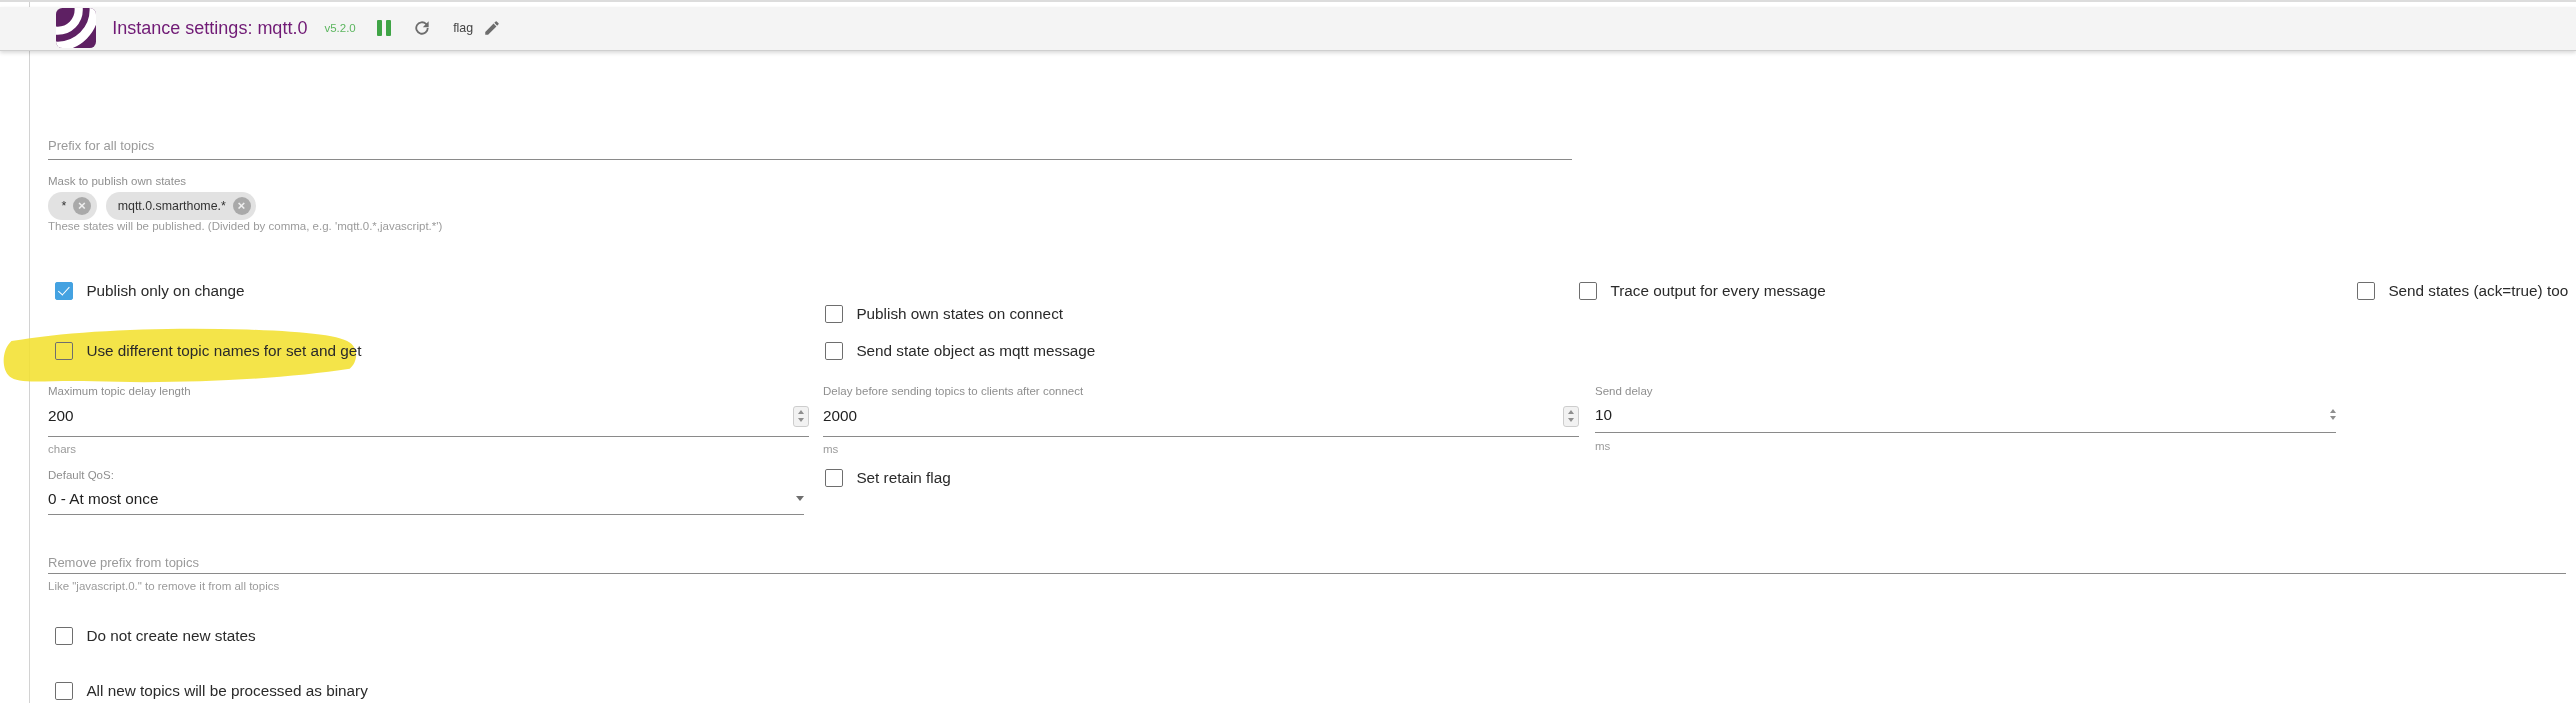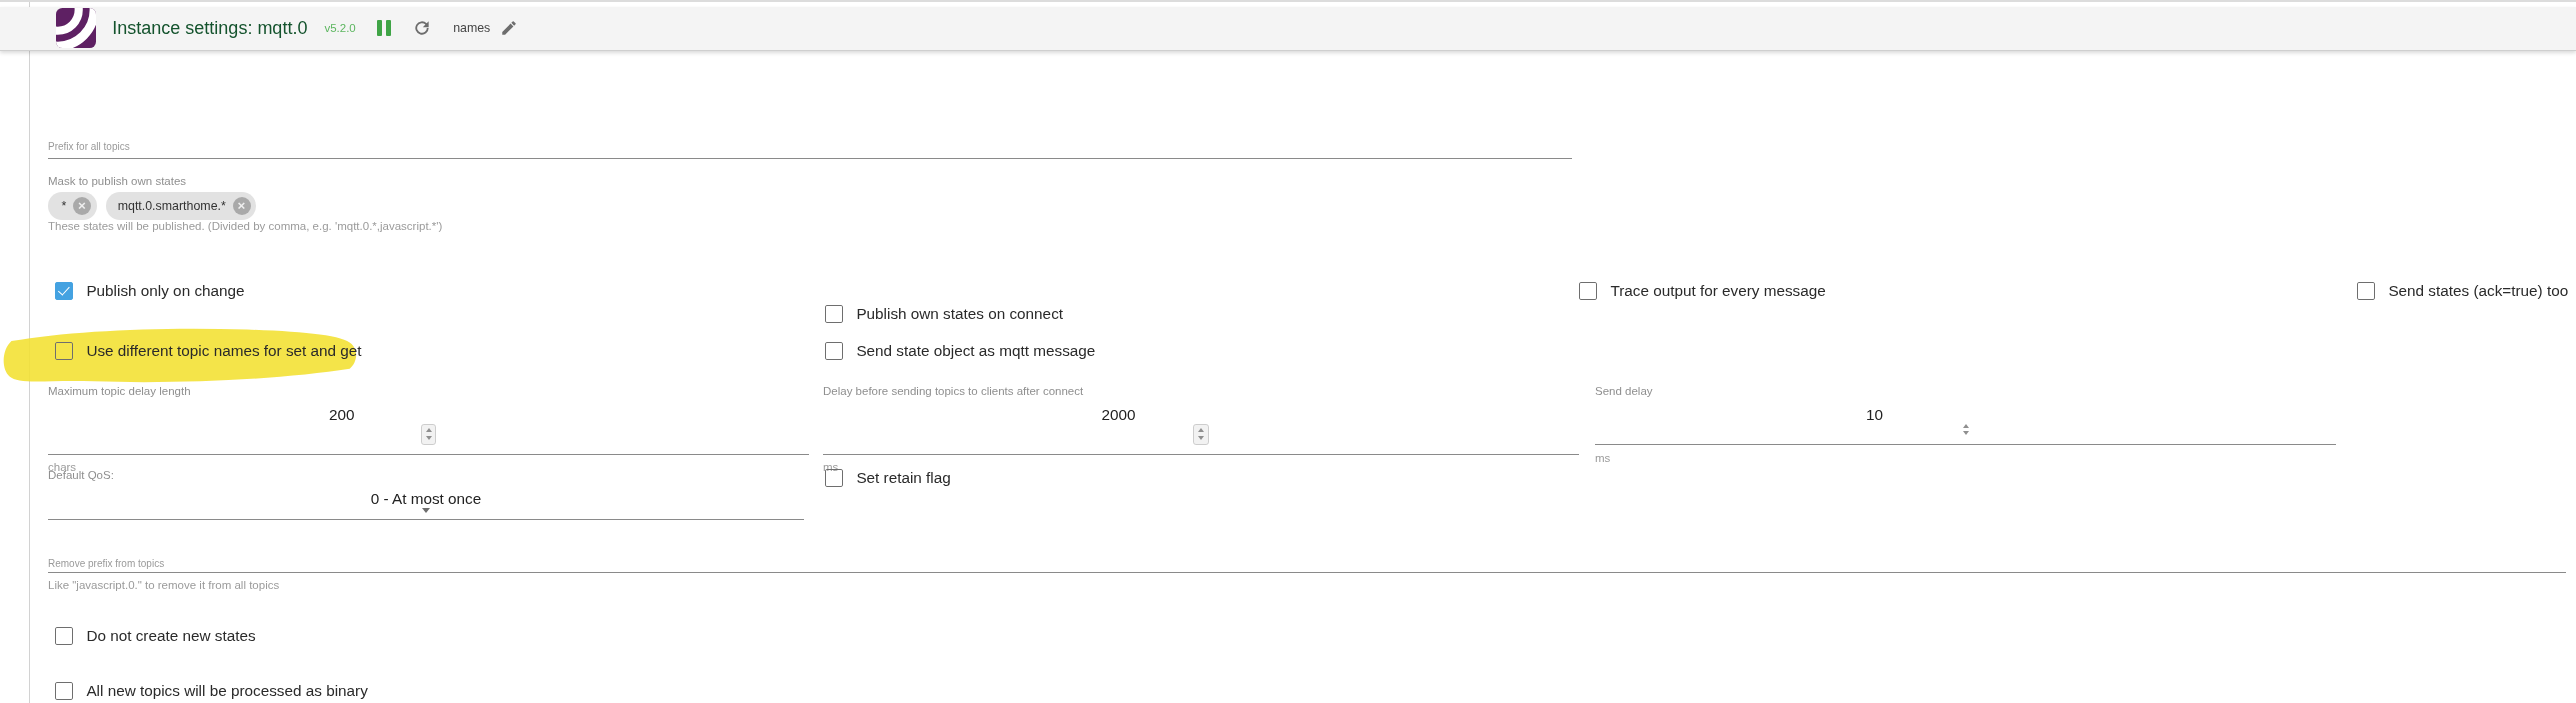--- a/index.html
+++ b/index.html
@@ -5,43 +5,43 @@
   html,body{margin:0;padding:0;background:#fff;}
   .page{position:relative;width:2576px;height:704px;background:#fff;overflow:hidden;
         font-family:"Liberation Sans",sans-serif;color:#222;}
   .top-edge{position:absolute;left:0;top:0;width:2576px;height:1.9px;background:#dcdcdc;}
   .vline{position:absolute;left:29px;top:1.9px;width:1px;height:702px;background:#d2d2d2;}
 
   
   .header{position:absolute;left:0;top:6.7px;width:2576px;height:44px;background:#f4f4f4;
           border-bottom:1px solid #cfcfcf;box-shadow:0 1.9px 3.8px rgba(0,0,0,0.15);
           display:flex;align-items:center;padding-left:56px;box-sizing:border-box;}
-  .htitle{font-size:18px;color:#14532d;margin-left:16.3px;white-space:nowrap;}
+  .htitle{font-size:18px;color:#701a75;margin-left:16.3px;white-space:nowrap;}
   .hversion{font-size:11.5px;color:#5cb65f;margin-left:17px;}
   .pause{display:flex;gap:4.8px;margin-left:21px;cursor:pointer;}
   .pause i{display:block;width:4.8px;height:16.3px;background:#3fa446;border-radius:1px;}
   .icon-btn{margin-left:21px;cursor:pointer;display:flex;align-items:center;}
   .hinfo{font-size:12.4px;color:#454545;margin-left:21px;cursor:pointer;}
 
   
   .tabs{position:absolute;top:51px;left:54px;display:flex;gap:36px;}
   .tab{font-size:12.4px;letter-spacing:0.4px;color:#666;padding:18px 1px 10.5px 1px;cursor:pointer;white-space:nowrap;}
   .tab.active{color:#2f97d3;border-bottom:2.9px solid #2f97d3;padding-bottom:7.7px;}
 
   
   .abs{position:absolute;}
   .field-label{font-size:11.5px;color:#8f8f8f;margin-bottom:8.6px;white-space:nowrap;}
   .helper{font-size:11.5px;color:#9b9b9b;white-space:nowrap;}
   .unit{font-size:11.5px;color:#9b9b9b;margin-top:6.7px;}
   .text-input{border:0;outline:0;border-bottom:1px solid #8a8a8a;width:100%;
-              font-family:"Liberation Sans",sans-serif;font-size:10px;color:#a21caf;
+              font-family:"Liberation Sans",sans-serif;font-size:13px;color:#a21caf;
               background:transparent;padding:0 0 5.7px 0;}
   .text-input::placeholder{color:#9a9a9a;opacity:1;}
   .value-row{display:flex;align-items:center;justify-content:space-between;
-             border-bottom:1px solid #8a8a8a;padding-bottom:8.6px;flex-direction:column;}
+             border-bottom:1px solid #8a8a8a;padding-bottom:8.6px;}
   .num-input{border:0;outline:0;flex:1;font-family:"Liberation Sans",sans-serif;
              font-size:15.3px;color:#222;background:transparent;padding:0;}
   .spin{display:flex;flex-direction:column;align-items:center;gap:3.8px;cursor:pointer;}
   .spin.boxed{background:#f2f2f2;border:1px solid #cdcdcd;border-radius:2.9px;padding:3.8px;}
   .tri-up{width:0;height:0;border-left:3.8px solid transparent;border-right:3.8px solid transparent;
           border-bottom:4.8px solid #8f8f8f;}
   .tri-down{width:0;height:0;border-left:3.8px solid transparent;border-right:3.8px solid transparent;
             border-top:4.8px solid #8f8f8f;}
   .caret{width:0;height:0;border-left:4.8px solid transparent;border-right:4.8px solid transparent;
          border-top:5.7px solid #6e6e6e;}
@@ -92,21 +92,21 @@
     <span class="hversion">v5.2.0</span>
     <span class="pause">
         <i></i>
         <i></i>
       </span>
     <span class="icon-btn">
       <svg width="20" height="20" viewBox="0 0 24 24">
         <path d="M17.65 6.35A8 8 0 1 0 20 12h-2.2a5.8 5.8 0 1 1-1.7-4.1L13 11h7V4z" fill="#6d6d6d"></path>
       </svg>
     </span>
-    <span class="hinfo">names</span>
+    <span class="hinfo">flag</span>
     <span class="icon-btn" style="margin-left:9.6px;">
       <svg width="18" height="18" viewBox="0 0 24 24">
         <path d="M3 17.2V21h3.8L17.9 9.9l-3.8-3.8L3 17.2zM20.7 7.1a1 1 0 0 0 0-1.4l-2.4-2.4a1 1 0 0 0-1.4 0l-1.8 1.8 3.8 3.8 1.8-1.8z" fill="#6d6d6d"></path>
       </svg>
     </span>
   </div>
 
 
   <div class="abs" style="left:48px;top:136px;width:1524px;">
     <input class="text-input" placeholder="Prefix for all topics" style="">

